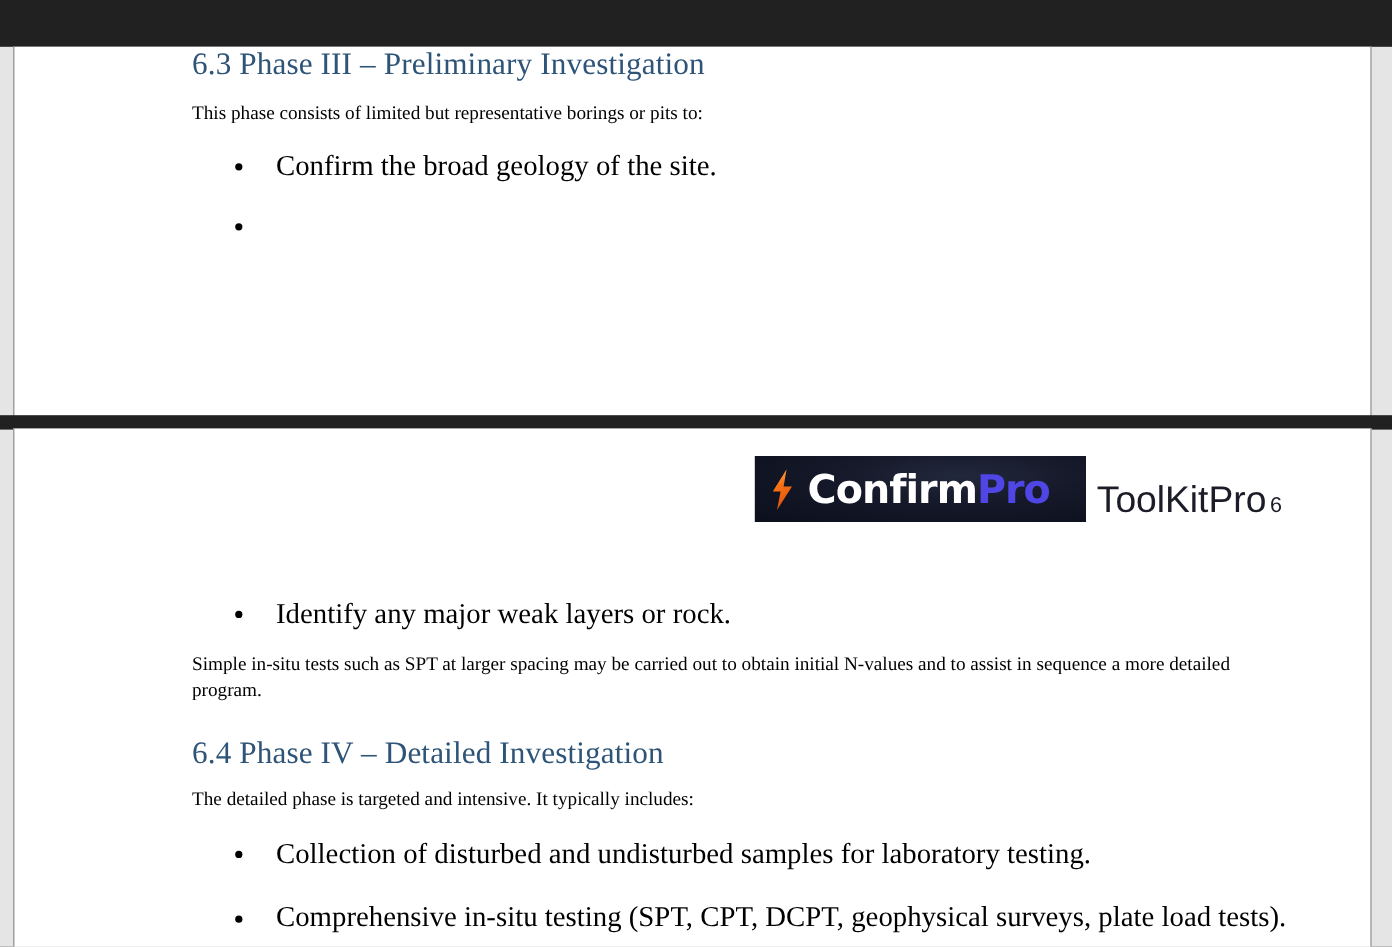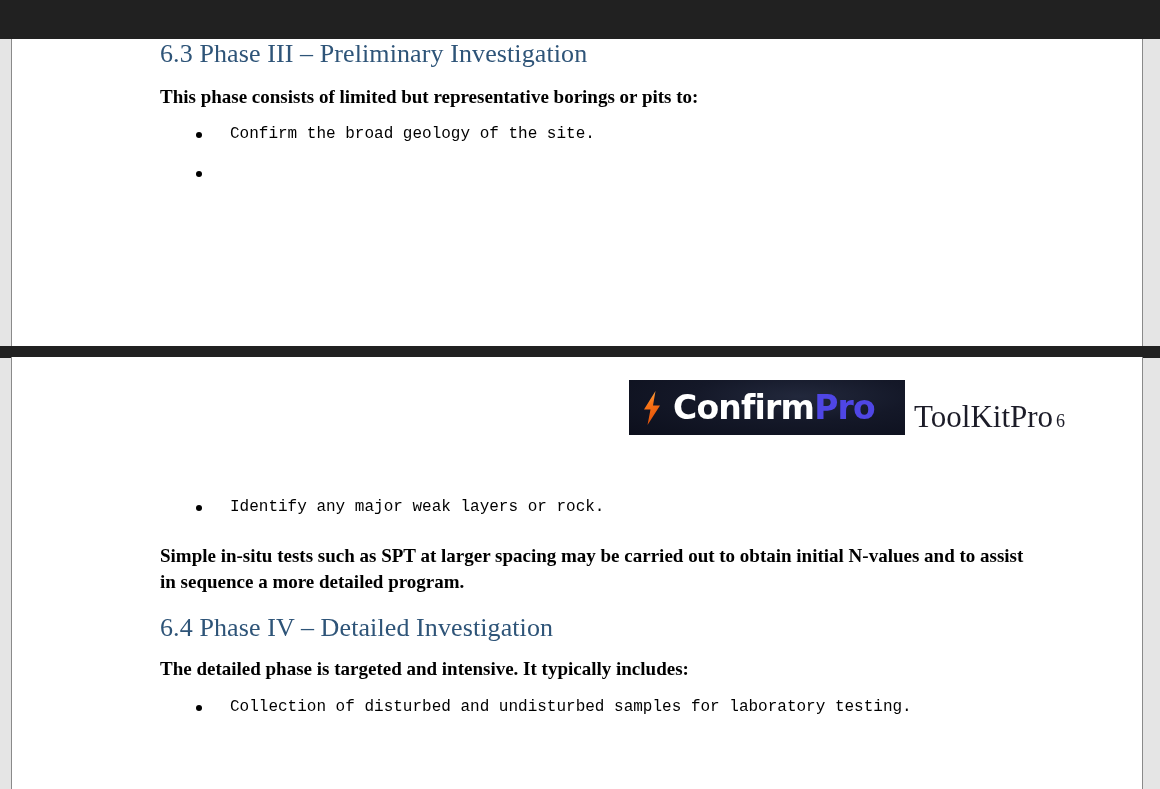--- a/index.html
+++ b/index.html
@@ -62,40 +62,39 @@
     font-size: 26px;
     font-weight: normal;
     line-height: 1.15;
     margin: 0;
     letter-spacing: 0.1px;
     font-family: "Liberation Serif", "DejaVu Serif", serif;
   }
 
   .para {
     color: #000000;
-    font-size: 19px;
+    font-size: 16px;
     line-height: 1.35;
     margin: 0;
     font-family: "Liberation Serif", "DejaVu Serif", serif;
-    font-weight: bold;
   }
 
   ul.bullets {
     list-style: none;
     margin: 0;
     padding: 0;
   }
   ul.bullets > li {
     position: relative;
     color: #000000;
-    font-size: 16px;
+    font-size: 24px;
     line-height: 1.3;
     padding-left: 70px;
     margin: 0;
-    font-family: Liberation Mono, monospace;
+    font-family: Liberation Serif, serif;
   }
   ul.bullets > li .bullet-dot {
     position: absolute;
     left: 36px;
     top: 0.52em;
     width: 6px;
     height: 6px;
     border-radius: 50%;
     background: #000000;
     display: block;
@@ -151,21 +150,21 @@
     font-weight: bold;
     font-size: 33px;
     letter-spacing: -0.8px;
     line-height: 1;
     white-space: nowrap;
   }
   .logo-wordmark .wm-toolkit { color: #ffffff; }
   .logo-wordmark .wm-pro { color: #4f46e5; }
 
   .logo-caption {
-    font-family: Liberation Serif, serif;
+    font-family: Liberation Sans, sans-serif;
     font-size: 31px;
     color: #1c1c28;
     white-space: nowrap;
     margin-left: 9px;
     line-height: 1;
     position: relative;
     top: -3px;
   }
   .logo-caption .cap-num {
     font-size: 18px;
@@ -244,18 +243,22 @@
 
       <h2 class="h2" id="p2-h64">6.4 Phase IV – Detailed Investigation</h2>
 
       <p class="para" id="p2-intro">The detailed phase is targeted and intensive. It typically includes:</p>
 
       <ul class="bullets" id="p2-list">
         <li>
           <span class="bullet-dot"></span>
           <span>Collection of disturbed and undisturbed samples for laboratory testing.</span>
         </li>
+        <li>
+          <span class="bullet-dot"></span>
+          <span>Comprehensive in-situ testing (SPT, CPT, DCPT, geophysical surveys, plate load tests).</span>
+        </li>
       </ul>
 
     </div>
   </div>
 
 </div>
 
 </body></html>

